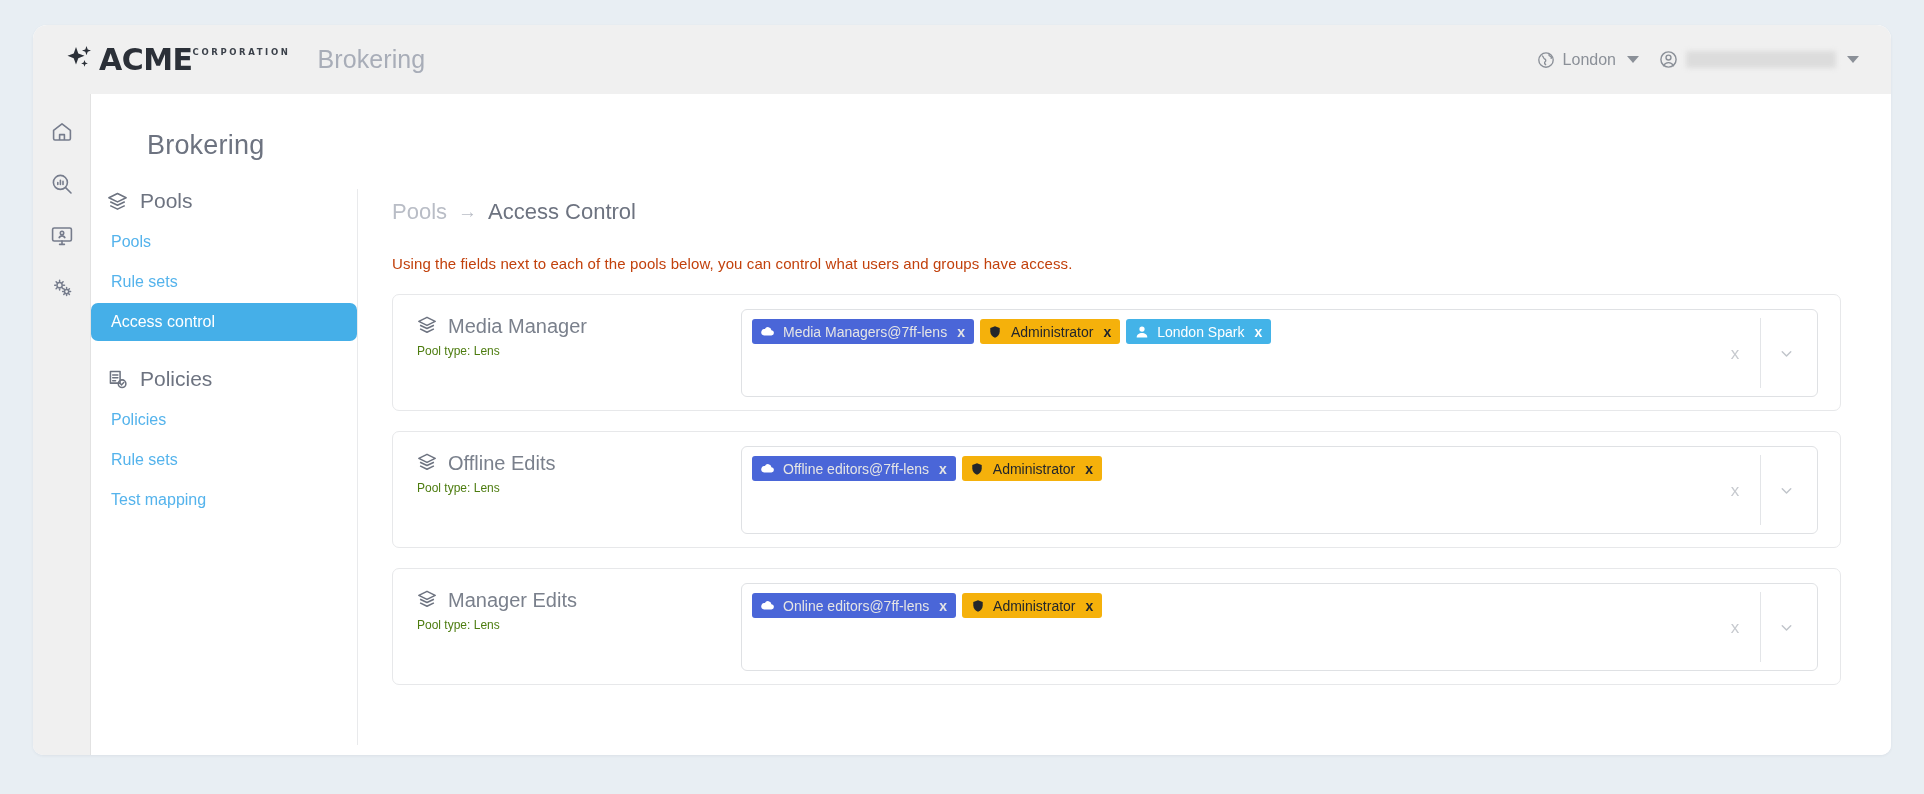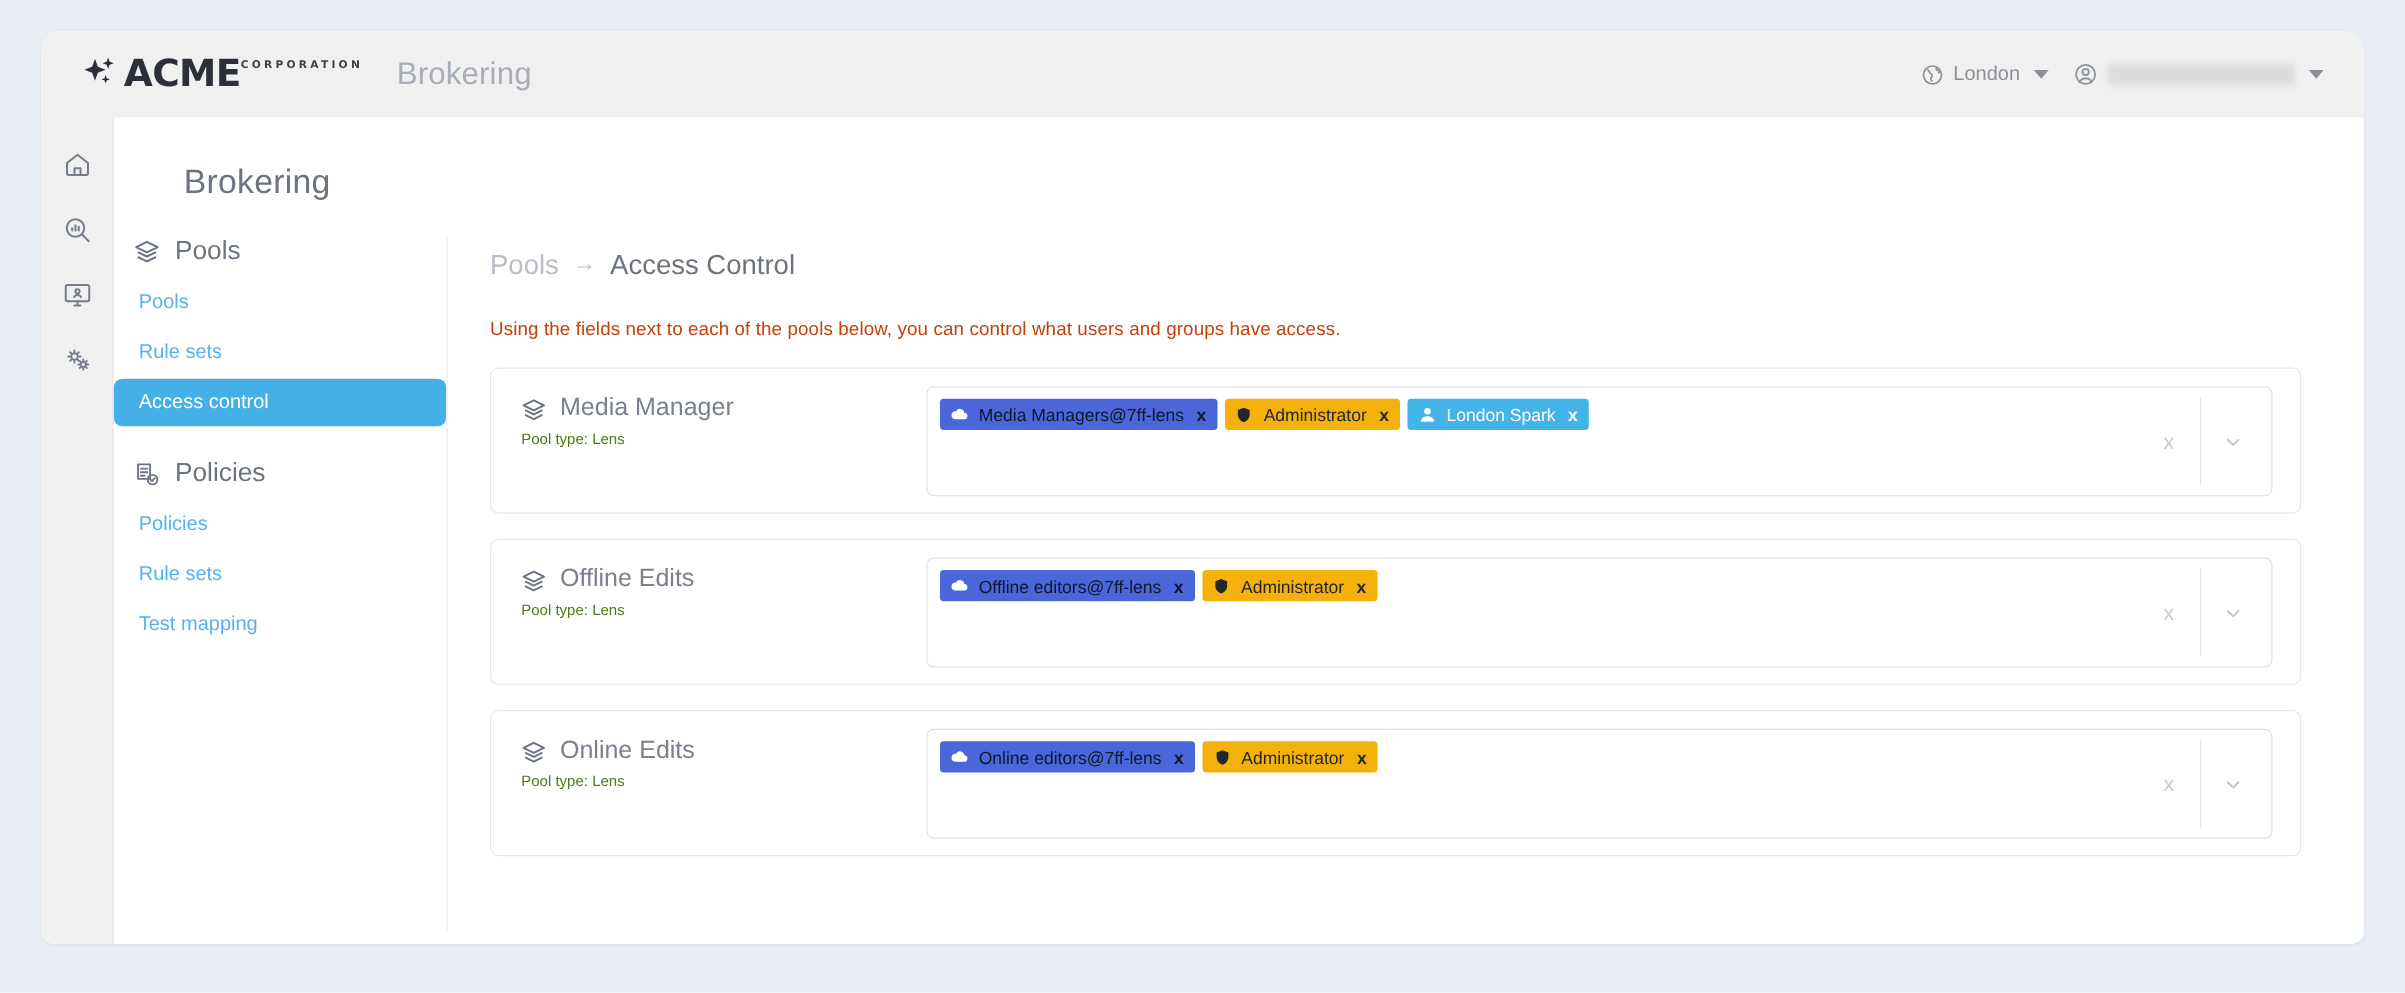--- a/index.html
+++ b/index.html
@@ -261,21 +261,21 @@
   }
 
   .pool-meta {
     width: 348px;
     flex: 0 0 348px;
     padding: 20px 0 0 24px;
   }
 
   .pool-name-row {
     display: flex;
-    align-items: flex-end;
+    align-items: flex-start;
     gap: 11px;
   }
 
   .pool-stack-icon {
     width: 20px; height: 20px;
     display: flex; align-items: center; justify-content: center;
     color: #6d7380;
   }
 
   .pool-name {
@@ -332,21 +332,21 @@
   }
 
   .token .tok-x {
     font-size: 14px;
     font-weight: 700;
     margin-left: 2px;
     cursor: pointer;
     line-height: 1;
   }
 
-  .token.group { background: #4a66d8; color: #0f172a; }
+  .token.group { background: #4a66d8; color: #e5e5e5; }
   .token.role  { background: #f5b10b; color: #23262b; align-items: center; }
   .token.user  { background: #43b3e8; color: #fff; }
 
   .field-actions {
     display: flex;
     align-items: center;
     align-self: stretch;
     padding-right: 14px;
   }
 
@@ -634,21 +634,21 @@
           <div class="pool-card">
             <div class="pool-meta">
               <div class="pool-name-row">
                 <span class="pool-stack-icon">
                   <svg viewBox="0 0 22 22" width="20" height="20" fill="none" stroke="#6d7380" stroke-width="1.7" stroke-linejoin="round">
                     <path d="M11 2.6 20 7l-9 4.4L2 7z"></path>
                     <path d="M3.4 11.2 11 14.9l7.6-3.7"></path>
                     <path d="M3.4 15.3 11 19l7.6-3.7"></path>
                   </svg>
                 </span>
-                <span class="pool-name">Online Edits</span>
+                <span class="pool-name">Manager Edits</span>
               </div>
               <div class="pool-type">Pool type: Lens</div>
             </div>
 
             <div class="token-field">
               <div class="token-area">
 
                 <span class="token group">
                   <span class="tok-icon">
                     <svg viewBox="0 0 16 16" width="15" height="15">

